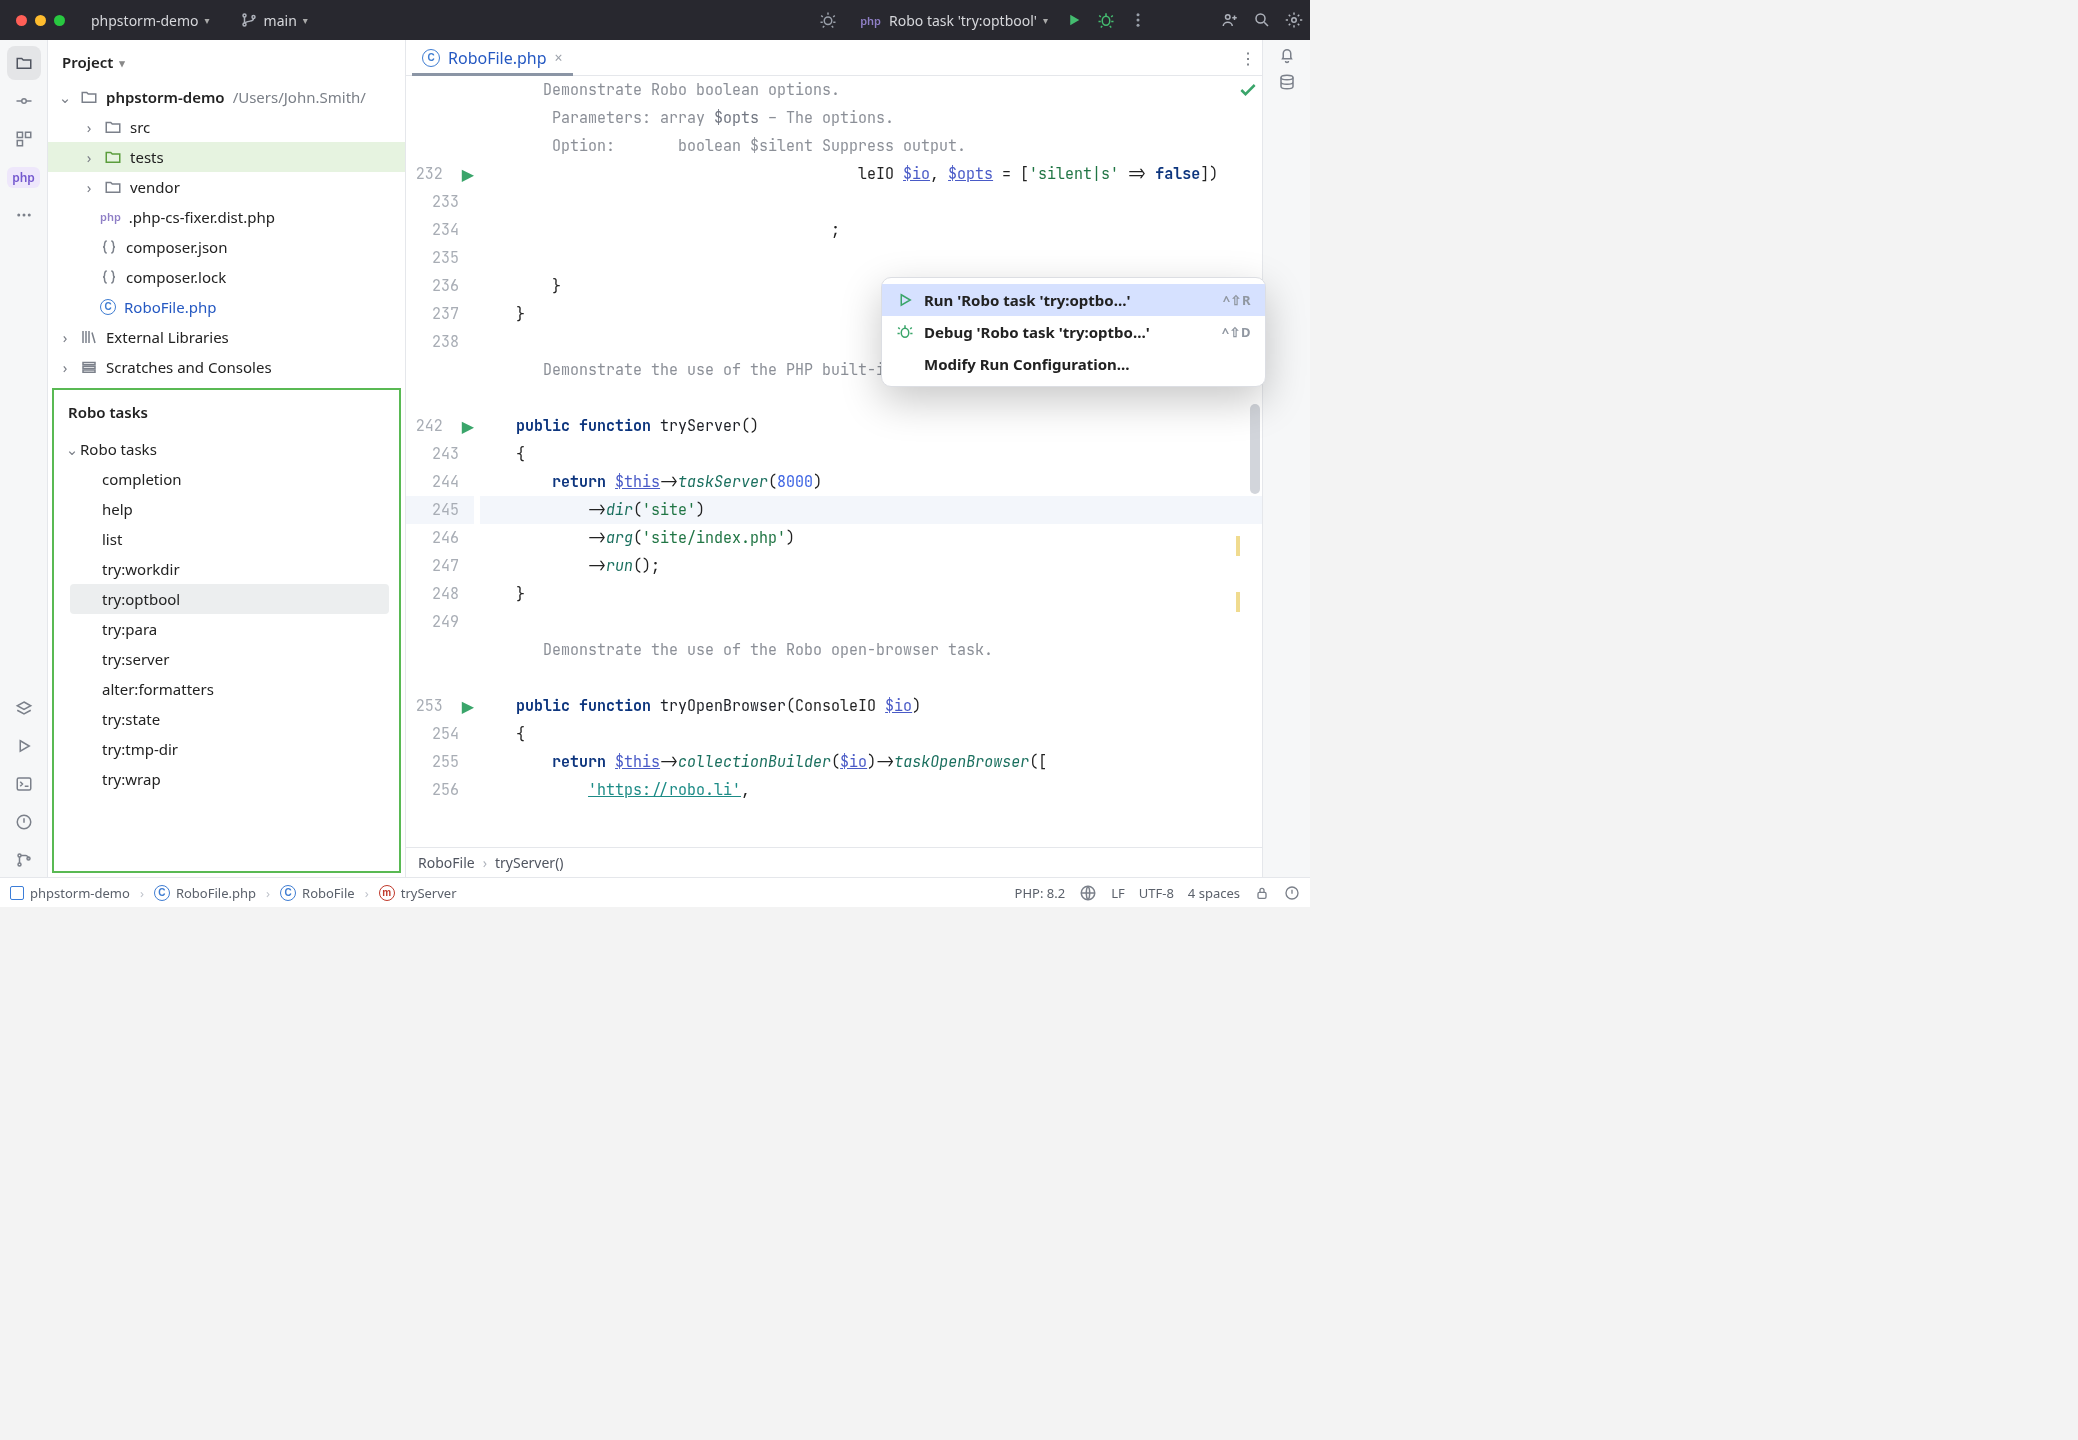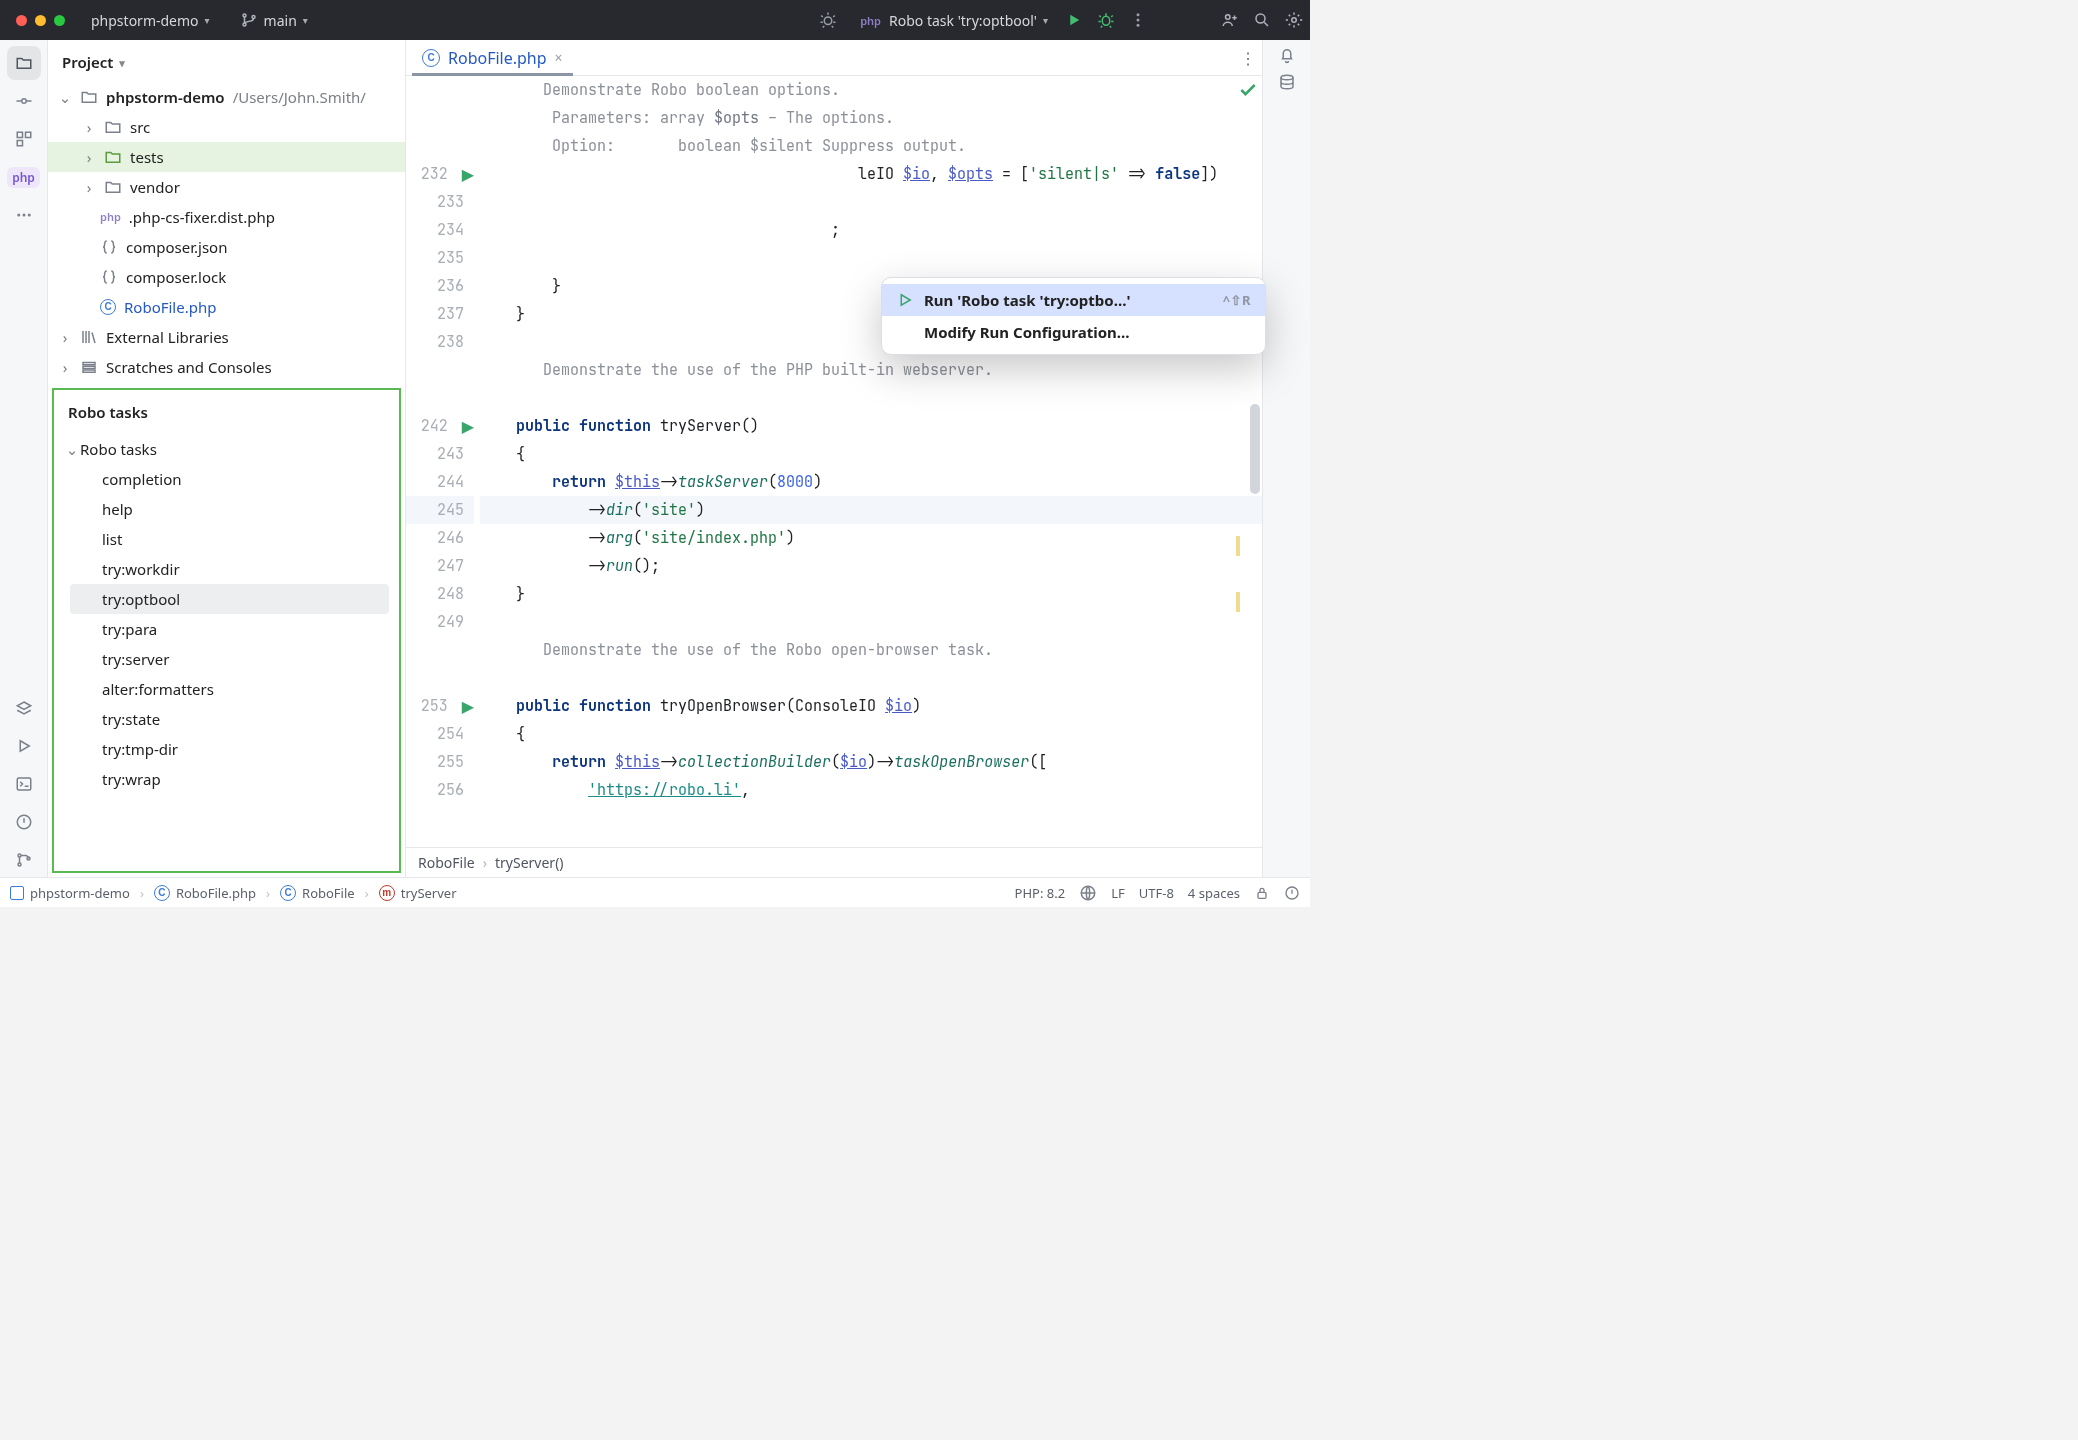--- a/index.html
+++ b/index.html
@@ -78,21 +78,21 @@
 .center{flex:1; display:flex; flex-direction:column; min-width:0; position:relative;}
 .tabs{height:36px; display:flex; align-items:center; border-bottom:1px solid var(--sep); padding:0 6px; gap:4px;}
 .tab{display:flex; align-items:center; gap:8px; padding:6px 10px; border-radius:6px 6px 0 0; position:relative;}
 .tab.active::after{content:''; position:absolute; left:0; right:0; bottom:-1px; height:3px; background:#8b95a5;}
 .tab .c-icon{width:18px;height:18px;}
 .tab .x{color:#9ca1aa; font-size:14px;}
 .tabs .spacer{flex:1;}
 .tabs .dots{color:#6b7078;}
 
 .editor{flex:1; display:flex; position:relative; min-height:0;}
-.gutter{width:60px; text-align:right; font:15px/28px "JetBrains Mono", Consolas, ui-monospace, monospace; color:var(--gutter); padding-right:10px;}
+.gutter{width:60px; text-align:left; font:15px/28px "JetBrains Mono", Consolas, ui-monospace, monospace; color:var(--gutter); padding-right:10px;}
 .codecol{flex:1; position:relative; overflow:hidden;}
 pre.code{margin:0; font:15px/28px "JetBrains Mono", Consolas, ui-monospace, monospace; white-space:pre; padding-left:6px;}
 .cmt{color:#8b8f97; font-style:normal;}
 .cmtvar{color:#707580;}
 .kw{color:var(--kw); font-weight:600;}
 .fn{color:#1a1d24;}
 .var{color:var(--var);text-decoration:underline;}
 .str{color:var(--str);}
 .num{color:var(--num);}
 .mth{color:#1a6f5e;font-style:italic;}
@@ -529,20 +529,28 @@
         <div class="right-marks2"></div>
       </div>
 
       <div class="ctx">
         <div class="ci hl">
           <svg viewBox="0 0 24 24" fill="none" stroke="#3aa56a" stroke-width="2">
                 <path d="M7 5l12 7-12 7z"></path>
               </svg>
           <span class="lbl">Run 'Robo task 'try:optbo…'</span>
           <span class="sc">^⇧R</span>
+        </div>
+        <div class="ci">
+          <svg viewBox="0 0 24 24" fill="none" stroke="#3aa56a" stroke-width="2">
+                <ellipse cx="12" cy="13" rx="5" ry="6"></ellipse>
+                <path d="M12 3v4M5 8 3 6M19 8l2-2M5 14H2M19 14h3"></path>
+              </svg>
+          <span class="lbl">Debug 'Robo task 'try:optbo…'</span>
+          <span class="sc">^⇧D</span>
         </div>
         <div class="ci">
           <span style="width:18px"></span>
           <span class="lbl">Modify Run Configuration…</span>
         </div>
       </div>
 
     </div>
 
     <div class="crumb">

